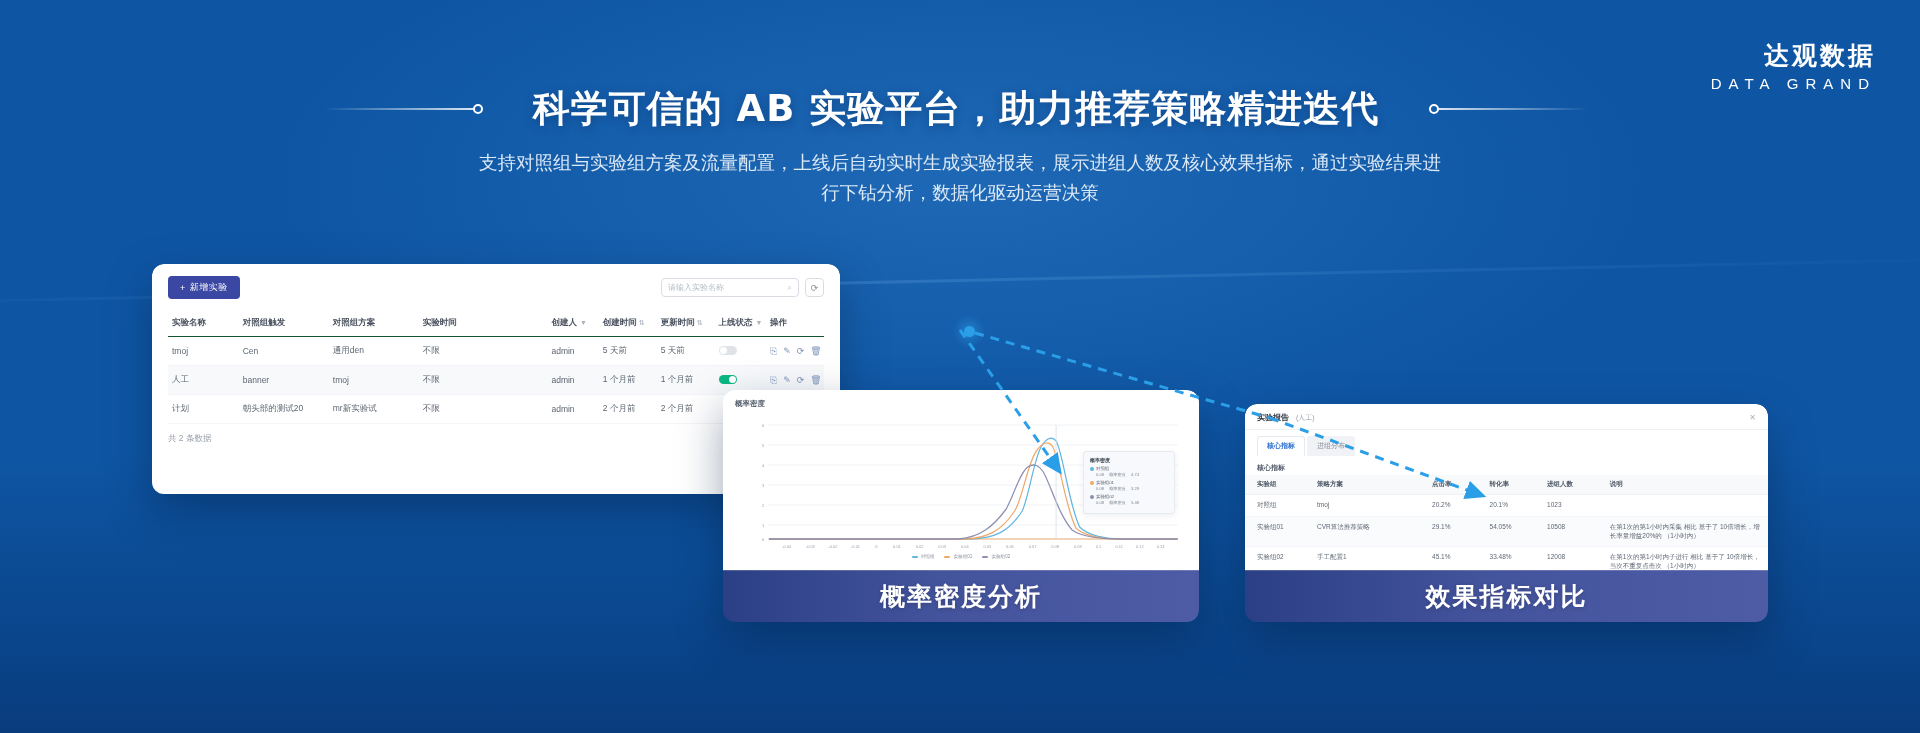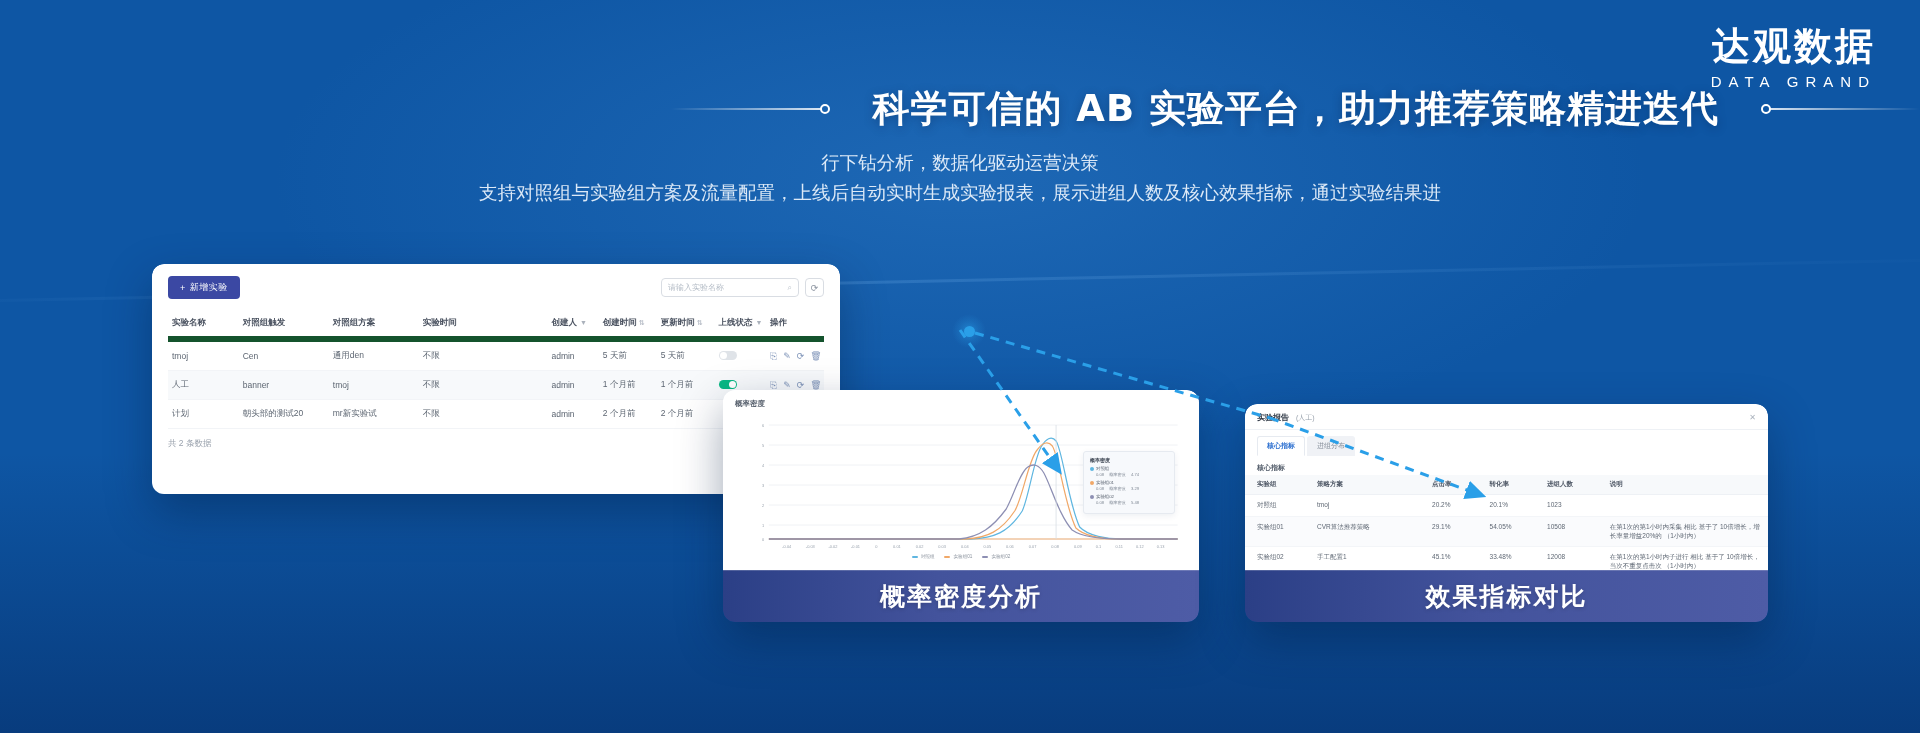--- a/index.html
+++ b/index.html
@@ -33,29 +33,30 @@
   .bg-swoosh {
     position: absolute; left: -5%; top: 38%; width: 110%; height: 3px;
     background: linear-gradient(to right, rgba(255,255,255,0), rgba(140,200,255,.22) 35%, rgba(255,255,255,0));
     transform: rotate(-1.2deg);
     pointer-events: none;
   }
 
   
   .logo { position: absolute; right: 44px; top: 26px; text-align: right; color: #fff; }
   .logo-cn {
-    font-size: 38px; font-weight: 700; letter-spacing: 3px; line-height: 1.1;
+    font-size: 25px; font-weight: 700; letter-spacing: 3px; line-height: 1.1;
     font-family: "DejaVu Sans", "Liberation Sans", sans-serif;
+    margin-top: 16px;
   }
   .logo-en { font-size: 15px; letter-spacing: 7px; margin-top: 5px; font-weight: 400; }
 
   
   .headwrap {
-    position: absolute; left: 0; right: 0; top: 84px;
-    display: flex; align-items: center; justify-content: flex-end; gap: 4px;
+    position: absolute; left: 0; right: 8px; top: 84px;
+    display: flex; align-items: center; justify-content: center; gap: 12px;
   }
   .rule { display: flex; align-items: center; }
   .rule .line { width: 150px; height: 2px;
     background: linear-gradient(to right, rgba(255,255,255,0), rgba(255,255,255,.85)); }
   .rule.right .line { background: linear-gradient(to left, rgba(255,255,255,0), rgba(255,255,255,.85)); }
   .rule .dot { width: 10px; height: 10px; border: 2px solid #fff; border-radius: 50%; }
   .rule.left .dot { margin-left: -1px; }
   .rule.right .dot { margin-right: -1px; }
   .headline {
     color: #fff; font-size: 37px; font-weight: 700; letter-spacing: 1px;
@@ -105,21 +106,21 @@
     justify-content: space-between; background: #fff;
   }
   .icon-btn {
     width: 19px; height: 19px; border: 1px solid #d9dde3; border-radius: 4px;
     display: flex; align-items: center; justify-content: center; color: #8c94a0; font-size: 9px;
   }
 
   table.grid { width: 100%; border-collapse: collapse; margin-top: 11px; table-layout: fixed; }
   table.grid th {
     font-size: 8.5px; color: #4a5260; font-weight: 700; text-align: left;
-    padding: 7px 4px; border-bottom: 6px solid #14532d; white-space: nowrap;
+    padding: 7px 4px; border-bottom: 1px solid #14532d; white-space: nowrap;
   }
   table.grid td {
     font-size: 8.5px; color: #5d6672; padding: 8px 4px; white-space: nowrap;
     border-bottom: 1px solid #f2f4f7;
   }
   table.grid tbody tr:nth-child(even) { background: #f7f9fb; }
   .sort-caret { color: #b6bcc6; font-size: 7px; margin-left: 2px; }
   .funnel { color: #aab1bb; font-size: 7px; margin-left: 3px; }
   .switch { width: 18px; height: 9px; border-radius: 5px; background: #dfe3e8; position: relative; display: inline-block; }
   .switch i { position: absolute; width: 7px; height: 7px; border-radius: 50%; background: #fff; top: 1px; left: 1px; }
@@ -207,22 +208,22 @@
     <span class="dot"></span>
   </span>
   <h1 class="headline">科学可信的 AB 实验平台，助力推荐策略精进迭代</h1>
   <span class="rule right">
     <span class="dot"></span>
     <span class="line"></span>
   </span>
 </div>
 
 <div class="subtitle">
+  <div>支持对照组与实验组方案及流量配置，上线后自动实时生成实验报表，展示进组人数及核心效果指标，通过实验结果进</div>
   <div>行下钻分析，数据化驱动运营决策</div>
-  <div>支持对照组与实验组方案及流量配置，上线后自动实时生成实验报表，展示进组人数及核心效果指标，通过实验结果进</div>
 </div>
 
 <div class="card" id="card-experiments">
   <div class="shot">
 
     <div class="tbl-toolbar">
       <div class="btn-primary">
         <span>+</span>
         <span>新增实验</span>
       </div>

